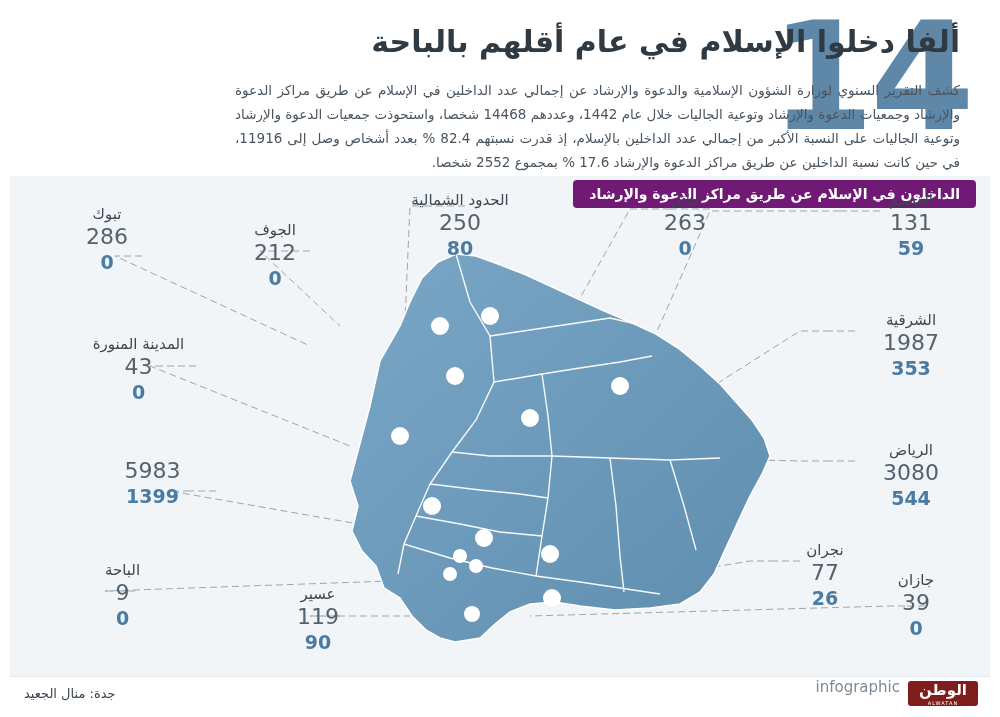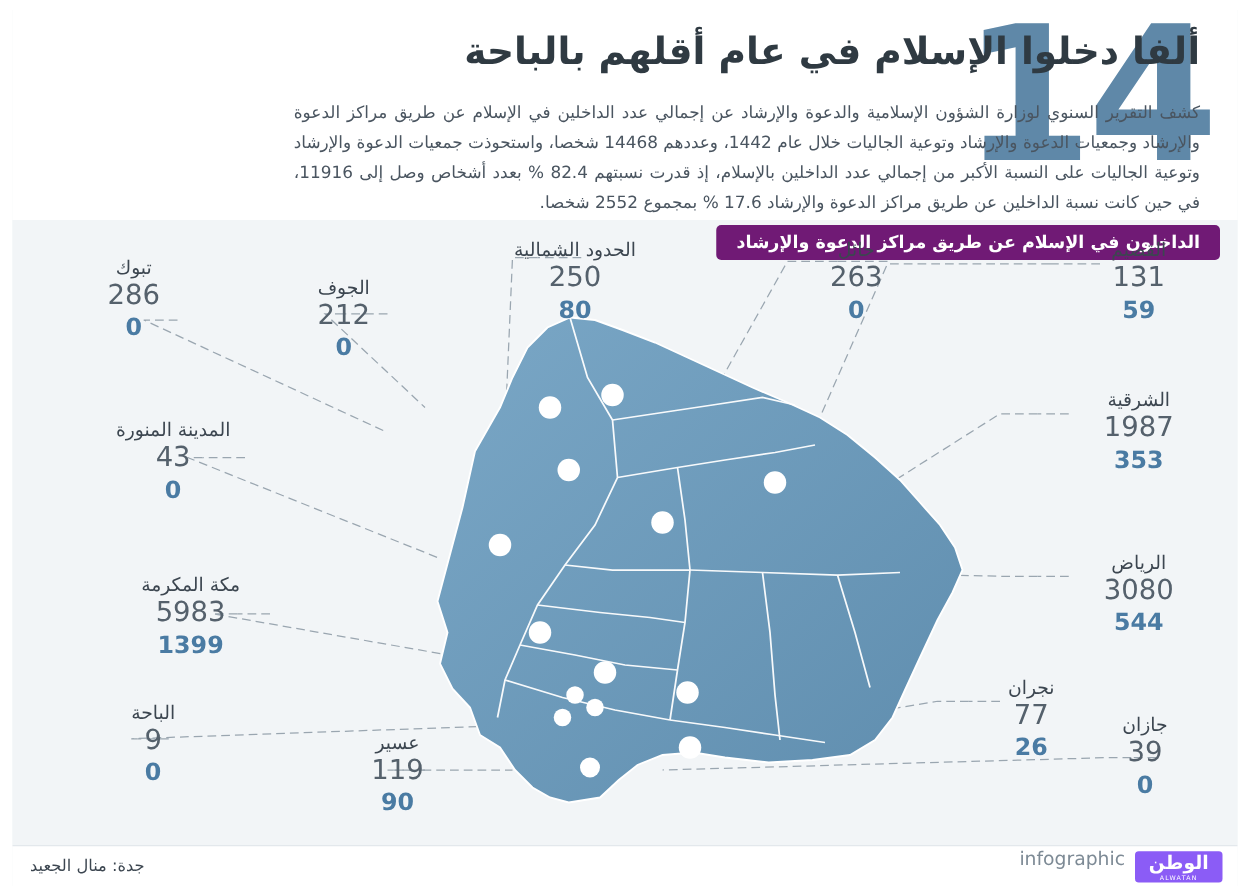--- a/index.html
+++ b/index.html
@@ -105,21 +105,21 @@
   }
   
   .footer{
     position:absolute;left:10px;top:676px;width:980px;height:33px;
     background:#ffffff;
     border-top:1px solid #e3e8ec;
   }
   .logo-box{
     position:absolute;right:12px;top:4px;
     width:70px;height:25px;
-    background:#8b5cf6;
+    background:#7f1d1d;
     border-radius:3px;
     color:#ffffff;
     font-size:15px;
     font-weight:bold;
     text-align:center;
     line-height:19px;
     direction:rtl;
   }
   .logo-box .sm{
     display:block;font-size:5px;font-weight:normal;line-height:6px;letter-spacing:1px;
@@ -293,21 +293,20 @@
       <div class="sub">0</div>
     </div>
 
     <div class="lab" style="right:14px;top:264px;width:130px;">
       <div class="name">الرياض</div>
       <div class="total">3080</div>
       <div class="sub">544</div>
     </div>
 
     <div class="lab" style="right:740px;top:282px;width:195px;">
-      <div class="name">مكة المكرمة</div>
       <div class="total">5983</div>
       <div class="sub">1399</div>
     </div>
 
     <div class="lab" style="right:100px;top:364px;width:130px;">
       <div class="name">نجران</div>
       <div class="total">77</div>
       <div class="sub">26</div>
     </div>
 

